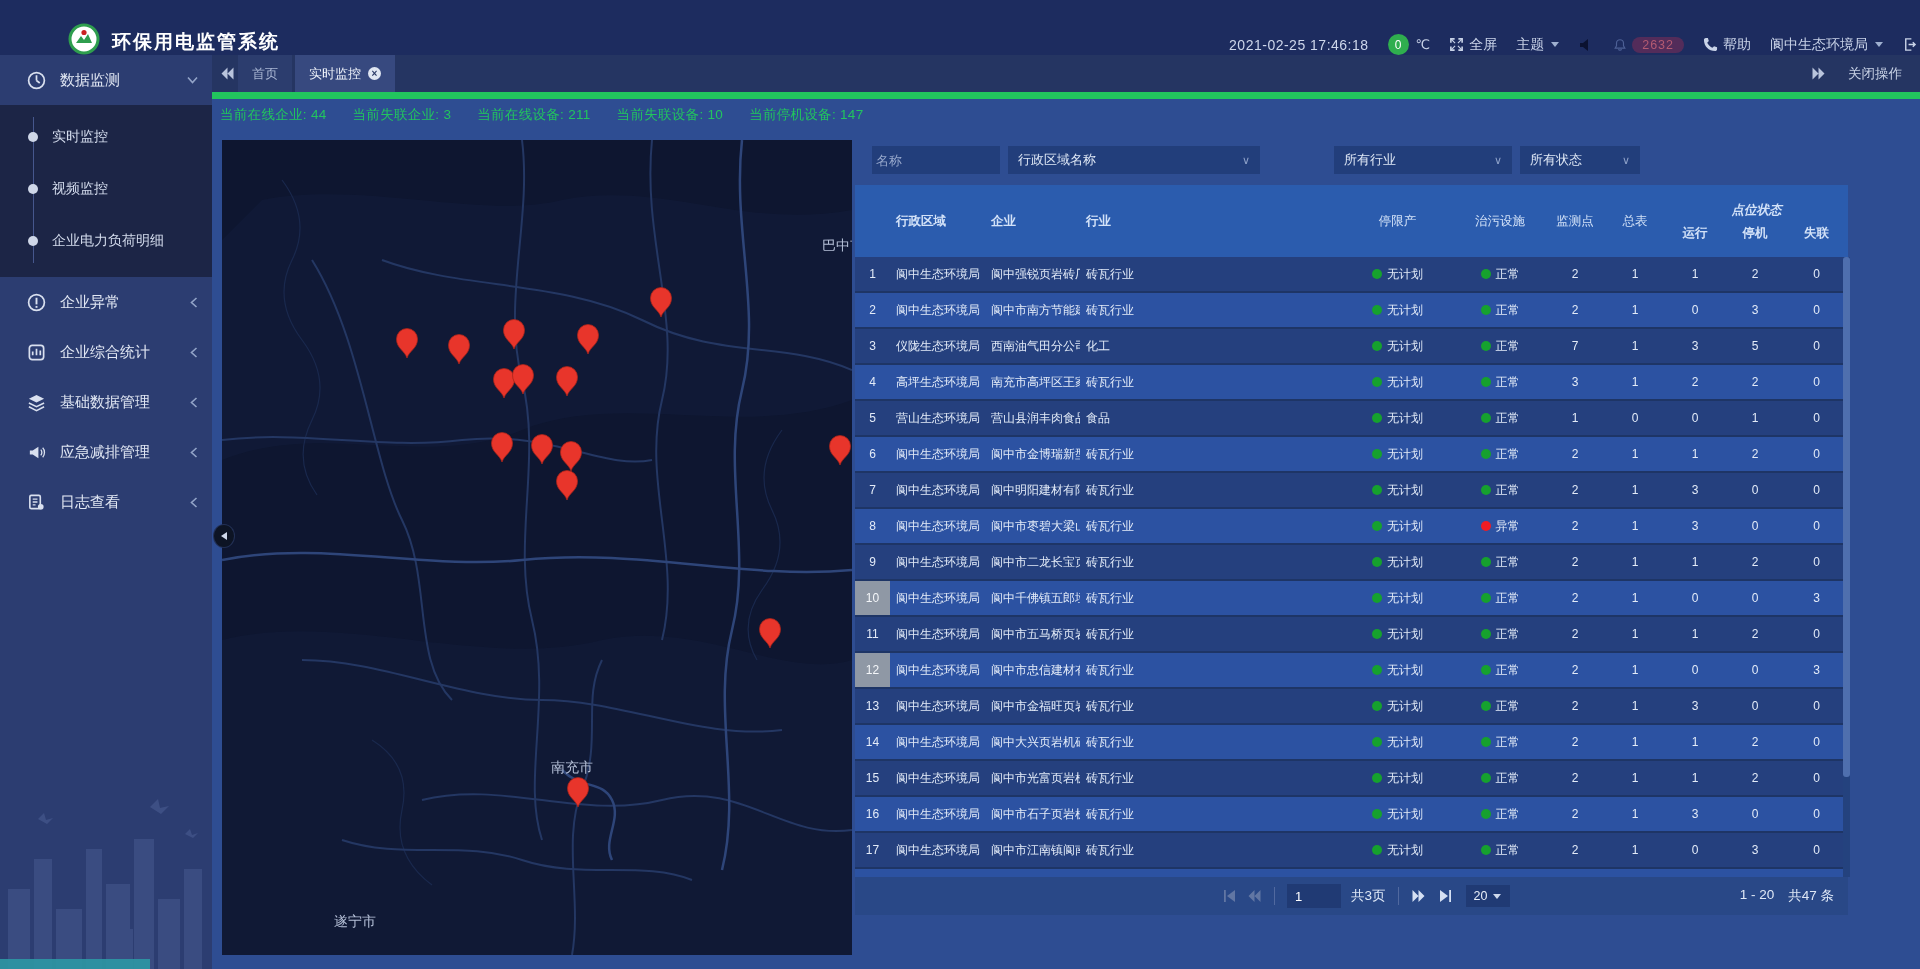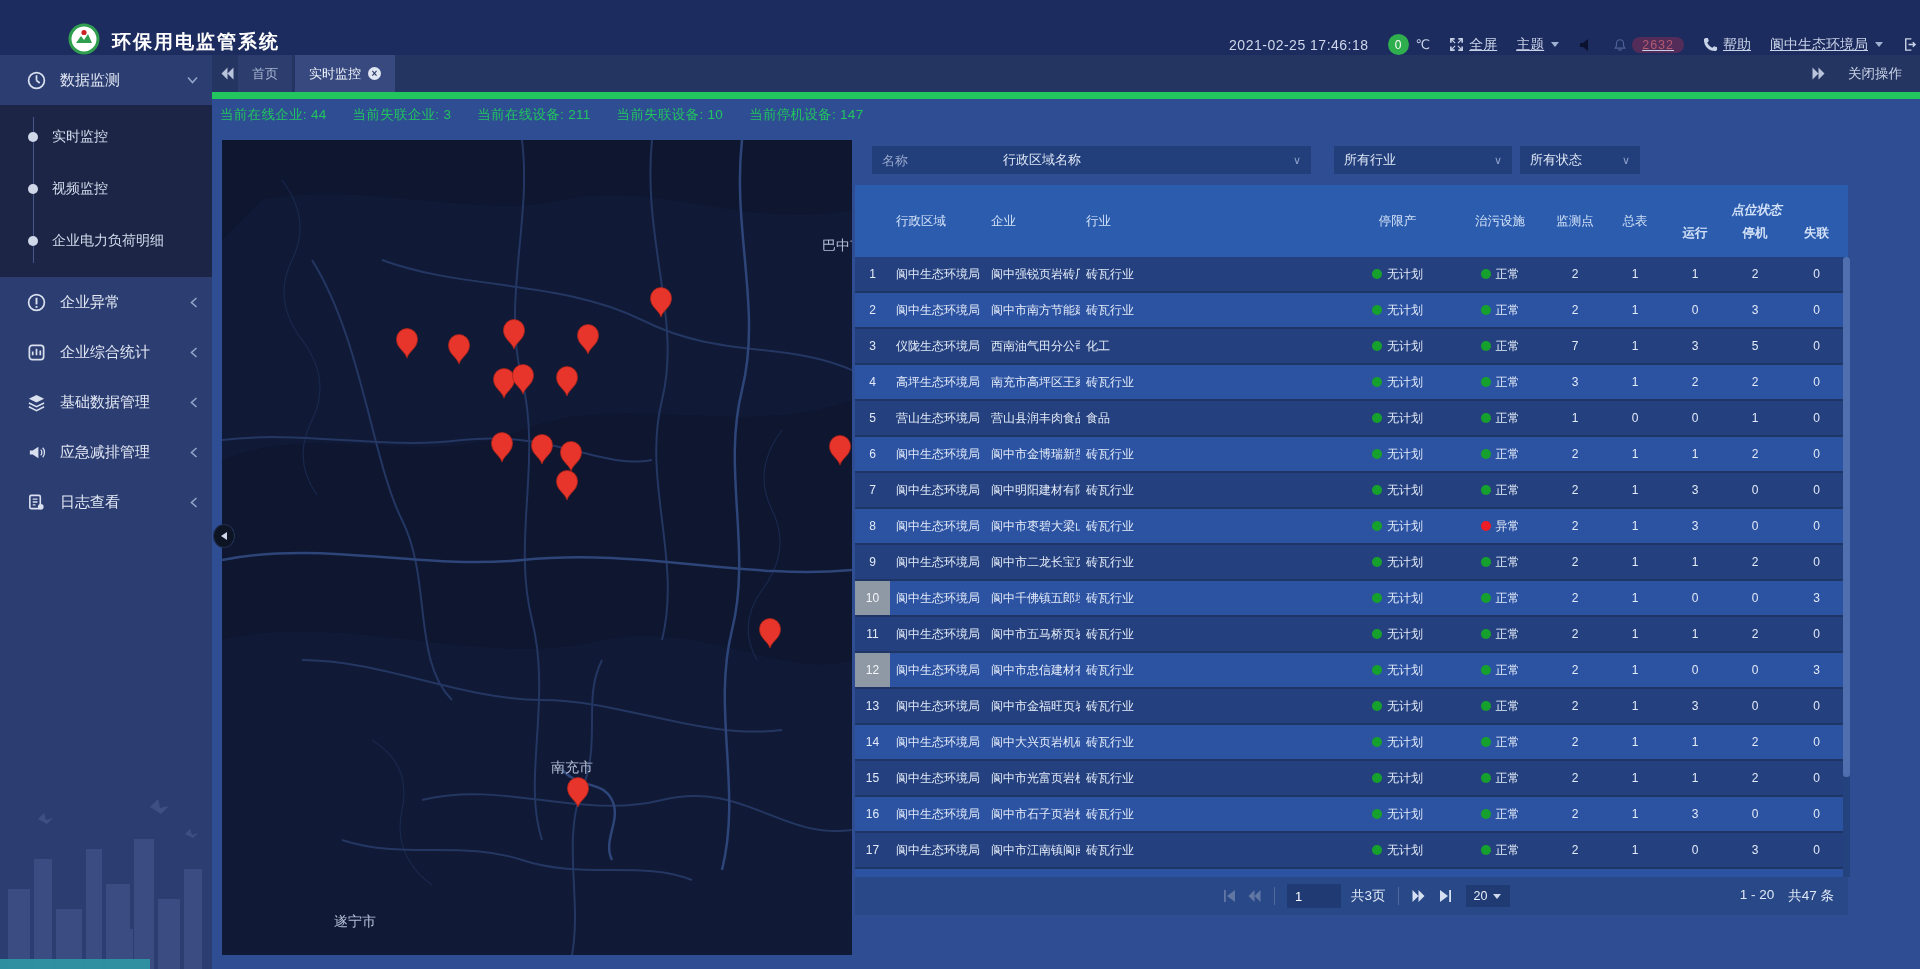--- a/index.html
+++ b/index.html
@@ -11,21 +11,21 @@
   .topbar{position:absolute;top:0;left:0;width:1920px;height:55px;background:#1d2c5f;
           display:flex;align-items:flex-end;z-index:30;padding-left:46px;}
   .logo-wrap{margin-left:22px;display:flex;align-items:center;}
   .app-title{color:#ffffff;font-size:19px;font-weight:bold;letter-spacing:2px;margin-left:12px;}
   .top-right{margin-left:auto;display:flex;align-items:center;gap:19px;padding-right:16px;
              color:#c9d3e8;font-size:14px;}
   .datetime{color:#cdd6ea;letter-spacing:.5px;}
   .temp-badge{width:21px;height:21px;border-radius:50%;color:#fff;font-size:12px;
               display:flex;align-items:center;justify-content:center;}
   .temp-unit{margin-left:-12px;font-size:13px;}
-  .top-item{display:flex;align-items:center;gap:5px;cursor:pointer;text-decoration:underline;}
+  .top-item{display:flex;align-items:center;gap:5px;cursor:pointer;}
   .caret{width:0;height:0;border-left:4px solid transparent;border-right:4px solid transparent;
          border-top:5px solid #9fb0d0;margin-left:2px;}
   .notif-pill{background:rgba(150,45,85,.45);color:#b35a72;border-radius:9px;
               padding:1px 10px;font-size:12.5px;letter-spacing:1px;}
 
   
   .sidebar{position:absolute;top:55px;left:0;width:212px;height:914px;background:#2c3d71;z-index:20;overflow:hidden;}
   .side-item{height:50px;display:flex;align-items:center;padding:0 14px 0 26px;cursor:pointer;
              color:#e2e8f4;font-size:15px;position:relative;}
   .side-item .s-icon{width:20px;height:20px;margin-right:14px;display:inline-flex;align-items:center;justify-content:center;color:#d9e0ef;}
@@ -64,32 +64,32 @@
   .collapse-btn i{width:0;height:0;border-top:4px solid transparent;border-bottom:4px solid transparent;
                   border-right:6px solid #cfd8ea;}
 
   
   .right-panel{position:absolute;left:643px;top:54px;width:995px;height:769px;}
   .filter-row{position:absolute;top:0;left:0;height:28px;width:100%;}
   .f-box{position:absolute;height:28px;background:#223e7b;color:#dfe8f6;font-size:13px;
          display:flex;align-items:center;padding:0 10px;box-sizing:border-box;cursor:pointer;}
   .f-box .f-caret{margin-left:auto;color:#8fa2c9;font-size:11px;}
   #name-input{position:absolute;left:17px;width:128px;height:28px;background:#223e7b;border:0;
-              color:#e8eef8;font-size:13px;padding:0 10px;box-sizing:border-box;outline:none;
+              color:#e8eef8;font-size:13px;padding:0 4px;box-sizing:border-box;outline:none;
               font-family:"Liberation Sans","DejaVu Sans",sans-serif;}
   #name-input::placeholder{color:#97a8cc;}
 
   .grid-cols{display:grid;grid-template-columns:35px 95px 95px 260px 115px 90px 60px 60px 60px 60px 63px;}
 
   .thead{position:absolute;top:39px;left:0;width:993px;height:72px;background:#2b5cae;
          color:#d3e2f8;font-size:12.5px;}
   .thead-grid{display:grid;grid-template-columns:35px 95px 95px 260px 115px 90px 60px 60px 60px 60px 63px;
               grid-template-rows:36px 36px;height:72px;}
   .th{display:flex;align-items:center;justify-content:center;grid-row:1/3;}
-  .th.left{justify-content:flex-start;padding-left:6px;}
+  .th.left{justify-content:flex-start;padding-left:6px;font-weight:bold;}
   .th-group{grid-row:1/2;grid-column:9/12;display:flex;align-items:flex-end;justify-content:center;
             font-style:italic;font-weight:bold;padding-bottom:2px;}
   .th-sub{grid-row:2/3;display:flex;align-items:flex-start;justify-content:center;padding-top:4px;font-weight:bold;}
 
   .tbody{position:absolute;top:111px;left:0;width:993px;height:620px;overflow:hidden;background:#1e3566;}
   .trow{height:34px;margin-bottom:2px;color:#e3ebf8;font-size:12px;cursor:pointer;}
   .trow.odd{background:#25407e;}
   .trow.even{background:#2c52a2;}
   .cell{display:flex;align-items:center;justify-content:center;overflow:hidden;white-space:nowrap;}
   .cell.left{justify-content:flex-start;padding-left:6px;}
@@ -389,21 +389,21 @@
     </svg>
   </div>
   <div class="collapse-btn">
       <i></i>
     </div>
 
   <div class="right-panel">
 
     <div class="filter-row">
       <input id="name-input" type="text" placeholder="名称" style="">
-      <div class="f-box" style="left:138px;width:318px;">
+      <div class="f-box" style="left:153px;width:252px;">
         <span>行政区域名称</span>
         <span class="f-caret">∨</span>
       </div>
       <div class="f-box" style="left:479px;width:178px;">
         <span>所有行业</span>
         <span class="f-caret">∨</span>
       </div>
       <div class="f-box" style="left:665px;width:120px;">
         <span>所有状态</span>
         <span class="f-caret">∨</span>

